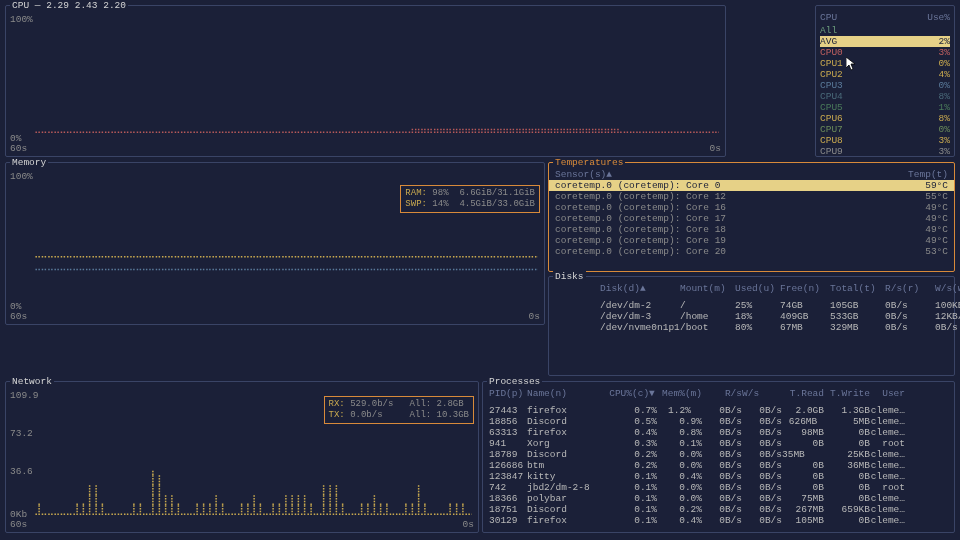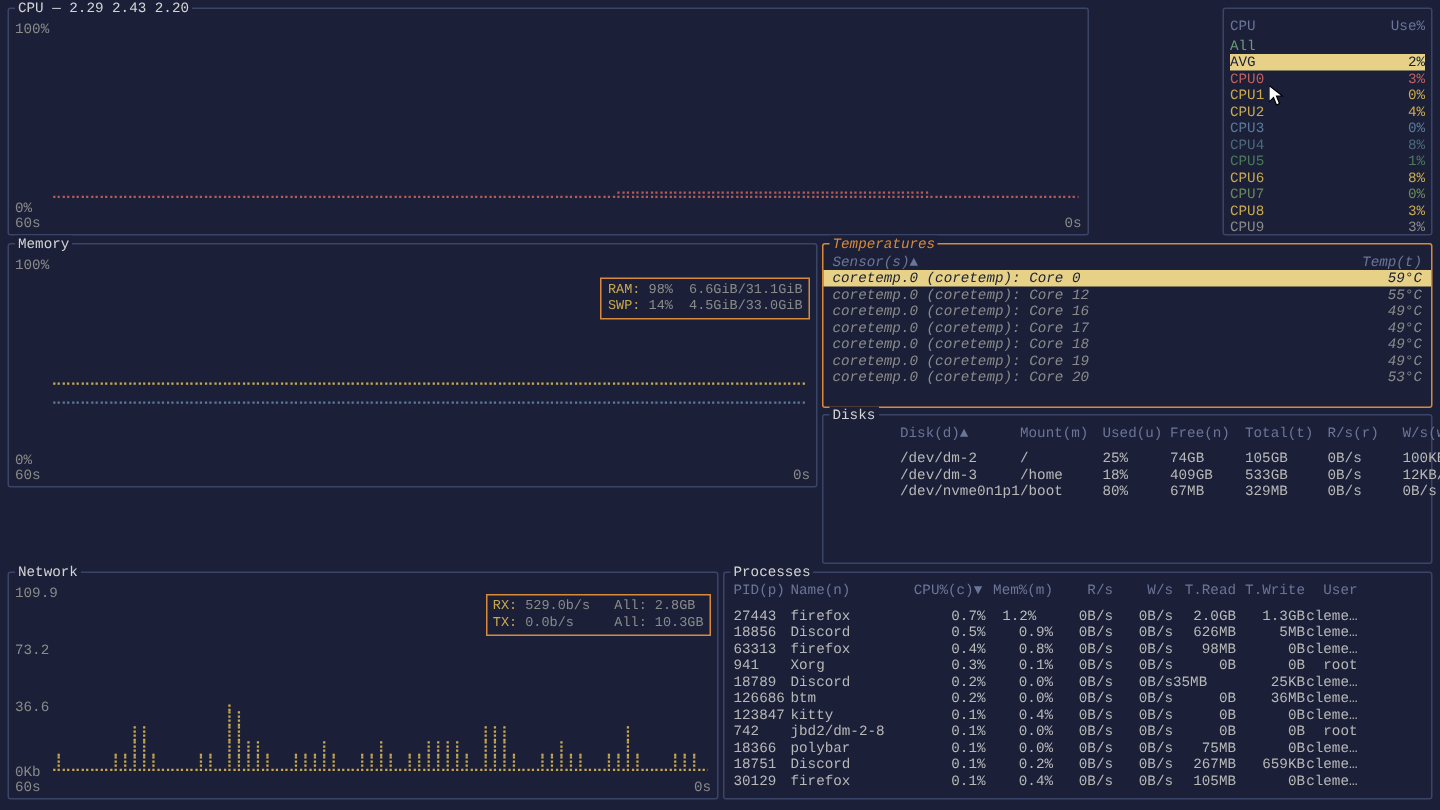--- a/index.html
+++ b/index.html
@@ -11,21 +11,21 @@
   width: 960px;
   height: 540px;
   overflow: hidden;
   position: relative;
 }
 .panel {
   position: absolute;
   border: 1px solid #3a4466;
   border-radius: 2px;
 }
-.panel.selected { border-color: #d88a3a; font-style: italic; }
+.panel.selected { border-color: #d88a3a; }
 .panel .title {
   position: absolute;
   top: -6px;
   left: 4px;
   background: #1b2038;
   padding: 0 2px;
   color: #d4d4d4;
 }
 .panel .title.sel { color: #d88a3a; }
 .scale-l, .scale-lb, .time-l, .time-r {
@@ -258,21 +258,21 @@
 
 <div class="panel" style="top:381px;left:482px;width:473px;height:152px;">
   <div class="title">Processes</div>
   <div style="padding-top:6px;">
     <div class="proc-row hdr">
       <span>PID(p)</span>
         <span>Name(n)</span>
         <span style="text-align:center">CPU%(c)▼</span>
         <span style="text-align:right">Mem%(m)</span>
         <span style="text-align:right">R/s</span>
-        <span style="text-align:right">W/s</span>
+        <span style="text-align:left">W/s</span>
         <span style="text-align:right">T.Read</span>
         <span style="text-align:right">T.Write</span>
         <span style="text-align:right">User</span>
     </div>
     <div style="height:6px"></div>
     <div id="proc-rows">
         <div class="proc-row">
           <span>27443</span>
           <span>firefox</span>
           <span style="text-align:right">0.7%</span>
@@ -283,21 +283,21 @@
           <span style="text-align:right">1.3GB</span>
           <span style="text-align:right">cleme…</span>
         </div>
         <div class="proc-row">
           <span>18856</span>
           <span>Discord</span>
           <span style="text-align:right">0.5%</span>
           <span style="text-align:right">0.9%</span>
           <span style="text-align:right">0B/s</span>
           <span style="text-align:right">0B/s</span>
-          <span style="text-align:right">626MB</span>
+          <span style="text-align:center">626MB</span>
           <span style="text-align:right">5MB</span>
           <span style="text-align:right">cleme…</span>
         </div>
         <div class="proc-row">
           <span>63313</span>
           <span>firefox</span>
           <span style="text-align:right">0.4%</span>
           <span style="text-align:right">0.8%</span>
           <span style="text-align:right">0B/s</span>
           <span style="text-align:right">0B/s</span>

